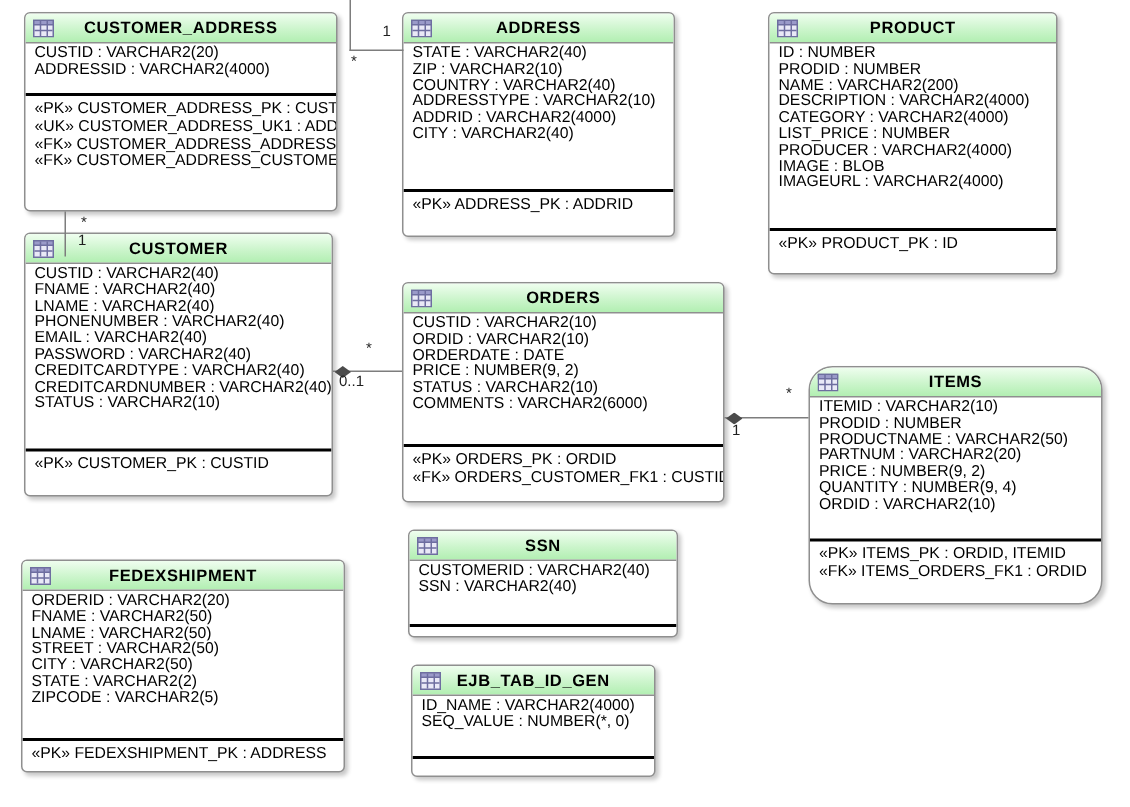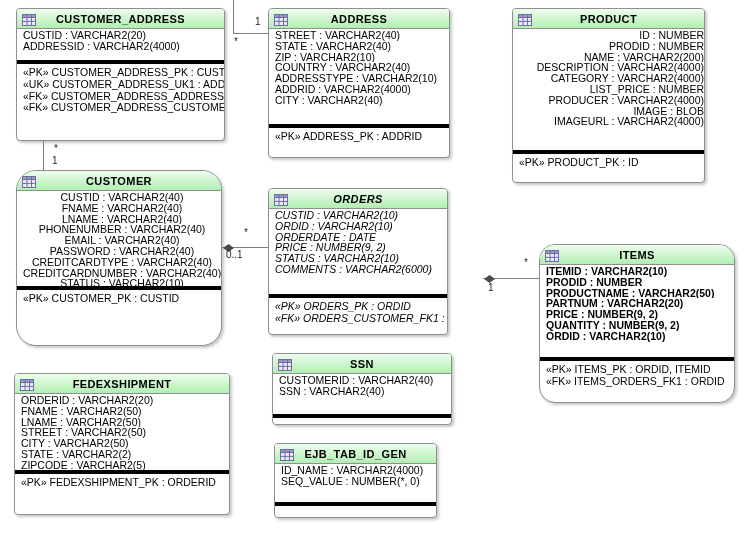--- a/index.html
+++ b/index.html
@@ -43,21 +43,21 @@
     font-size: 11px;
     font-weight: bold;
     letter-spacing: 0.4px;
     color: #000;
     white-space: nowrap;
     overflow: hidden;
     padding: 0 18px;
   }
   .e-attrs {
     flex: 0 0 auto;
-    border-bottom: 4px solid #000000;
+    border-bottom: 2px solid #000000;
     padding-top: 1px;
     overflow: hidden;
   }
   .e-keys {
     flex: 1 1 auto;
     padding-top: 3px;
     overflow: hidden;
   }
   .e-row {
     font-size: 10.5px;
@@ -114,81 +114,80 @@
     <div class="entity" style="left: 268px; top: 8px; width: 182px; height: 150px;">
       <div class="e-head">
         <div class="e-icon"><svg width="14" height="12" viewBox="0 0 14 12" xmlns="http://www.w3.org/2000/svg">
             <rect x="0.5" y="0.5" width="13" height="11" fill="#e9e9f7" stroke="#6e6ea0"></rect>
             <rect x="0.5" y="0.5" width="13" height="3" fill="#9a9ac9" stroke="#6e6ea0"></rect>
             <path d="M5 1 V11 M9.5 1 V11 M1 7.4 H13" stroke="#6e6ea0" fill="none"></path>
           </svg></div>
         <div class="e-title">ADDRESS</div>
       </div>
       <div class="e-attrs" style="height: 99px;">
-        <div class="e-row">STREET : VARCHAR2(40)</div>
         <div class="e-row">STATE : VARCHAR2(40)</div>
         <div class="e-row">ZIP : VARCHAR2(10)</div>
         <div class="e-row">COUNTRY : VARCHAR2(40)</div>
         <div class="e-row">ADDRESSTYPE : VARCHAR2(10)</div>
         <div class="e-row">ADDRID : VARCHAR2(4000)</div>
         <div class="e-row">CITY : VARCHAR2(40)</div>
       </div>
       <div class="e-keys">
         <div class="e-row">«PK» ADDRESS_PK : ADDRID</div>
       </div>
     </div>
     <div class="entity" style="left: 512px; top: 8px; width: 193px; height: 175px;">
       <div class="e-head">
         <div class="e-icon"><svg width="14" height="12" viewBox="0 0 14 12" xmlns="http://www.w3.org/2000/svg">
             <rect x="0.5" y="0.5" width="13" height="11" fill="#e9e9f7" stroke="#6e6ea0"></rect>
             <rect x="0.5" y="0.5" width="13" height="3" fill="#9a9ac9" stroke="#6e6ea0"></rect>
             <path d="M5 1 V11 M9.5 1 V11 M1 7.4 H13" stroke="#6e6ea0" fill="none"></path>
           </svg></div>
         <div class="e-title">PRODUCT</div>
       </div>
-      <div class="e-attrs" style="height: 125px; text-align: right;">
+      <div class="e-attrs" style="height: 125px;">
         <div class="e-row">ID : NUMBER</div>
         <div class="e-row">PRODID : NUMBER</div>
         <div class="e-row">NAME : VARCHAR2(200)</div>
         <div class="e-row">DESCRIPTION : VARCHAR2(4000)</div>
         <div class="e-row">CATEGORY : VARCHAR2(4000)</div>
         <div class="e-row">LIST_PRICE : NUMBER</div>
         <div class="e-row">PRODUCER : VARCHAR2(4000)</div>
         <div class="e-row">IMAGE : BLOB</div>
         <div class="e-row">IMAGEURL : VARCHAR2(4000)</div>
       </div>
       <div class="e-keys">
         <div class="e-row">«PK» PRODUCT_PK : ID</div>
       </div>
     </div>
-    <div class="entity" style="left: 16px; top: 170px; width: 206px; height: 176px; border-radius: 20px;">
+    <div class="entity" style="left: 16px; top: 155px; width: 206px; height: 176px;">
       <div class="e-head">
         <div class="e-icon"><svg width="14" height="12" viewBox="0 0 14 12" xmlns="http://www.w3.org/2000/svg">
             <rect x="0.5" y="0.5" width="13" height="11" fill="#e9e9f7" stroke="#6e6ea0"></rect>
             <rect x="0.5" y="0.5" width="13" height="3" fill="#9a9ac9" stroke="#6e6ea0"></rect>
             <path d="M5 1 V11 M9.5 1 V11 M1 7.4 H13" stroke="#6e6ea0" fill="none"></path>
           </svg></div>
         <div class="e-title">CUSTOMER</div>
       </div>
-      <div class="e-attrs" style="height: 99px; text-align: center;">
+      <div class="e-attrs" style="height: 125px;">
         <div class="e-row">CUSTID : VARCHAR2(40)</div>
         <div class="e-row">FNAME : VARCHAR2(40)</div>
         <div class="e-row">LNAME : VARCHAR2(40)</div>
         <div class="e-row">PHONENUMBER : VARCHAR2(40)</div>
         <div class="e-row">EMAIL : VARCHAR2(40)</div>
         <div class="e-row">PASSWORD : VARCHAR2(40)</div>
         <div class="e-row">CREDITCARDTYPE : VARCHAR2(40)</div>
         <div class="e-row">CREDITCARDNUMBER : VARCHAR2(40)</div>
         <div class="e-row">STATUS : VARCHAR2(10)</div>
       </div>
       <div class="e-keys">
         <div class="e-row">«PK» CUSTOMER_PK : CUSTID</div>
       </div>
     </div>
-    <div class="entity" style="left: 268px; top: 188px; width: 180px; height: 147px; font-style: italic;">
+    <div class="entity" style="left: 268px; top: 188px; width: 215px; height: 147px;">
       <div class="e-head">
         <div class="e-icon"><svg width="14" height="12" viewBox="0 0 14 12" xmlns="http://www.w3.org/2000/svg">
             <rect x="0.5" y="0.5" width="13" height="11" fill="#e9e9f7" stroke="#6e6ea0"></rect>
             <rect x="0.5" y="0.5" width="13" height="3" fill="#9a9ac9" stroke="#6e6ea0"></rect>
             <path d="M5 1 V11 M9.5 1 V11 M1 7.4 H13" stroke="#6e6ea0" fill="none"></path>
           </svg></div>
         <div class="e-title">ORDERS</div>
       </div>
       <div class="e-attrs" style="height: 89px;">
         <div class="e-row">CUSTID : VARCHAR2(10)</div>
@@ -205,27 +204,27 @@
     </div>
     <div class="entity" style="left: 539px; top: 244px; width: 196px; height: 159px; border-radius: 16px;">
       <div class="e-head">
         <div class="e-icon"><svg width="14" height="12" viewBox="0 0 14 12" xmlns="http://www.w3.org/2000/svg">
             <rect x="0.5" y="0.5" width="13" height="11" fill="#e9e9f7" stroke="#6e6ea0"></rect>
             <rect x="0.5" y="0.5" width="13" height="3" fill="#9a9ac9" stroke="#6e6ea0"></rect>
             <path d="M5 1 V11 M9.5 1 V11 M1 7.4 H13" stroke="#6e6ea0" fill="none"></path>
           </svg></div>
         <div class="e-title">ITEMS</div>
       </div>
-      <div class="e-attrs" style="height: 96px; font-weight: bold;">
+      <div class="e-attrs" style="height: 96px;">
         <div class="e-row">ITEMID : VARCHAR2(10)</div>
         <div class="e-row">PRODID : NUMBER</div>
         <div class="e-row">PRODUCTNAME : VARCHAR2(50)</div>
         <div class="e-row">PARTNUM : VARCHAR2(20)</div>
         <div class="e-row">PRICE : NUMBER(9, 2)</div>
-        <div class="e-row">QUANTITY : NUMBER(9, 2)</div>
+        <div class="e-row">QUANTITY : NUMBER(9, 4)</div>
         <div class="e-row">ORDID : VARCHAR2(10)</div>
       </div>
       <div class="e-keys">
         <div class="e-row">«PK» ITEMS_PK : ORDID, ITEMID</div>
         <div class="e-row">«FK» ITEMS_ORDERS_FK1 : ORDID</div>
       </div>
     </div>
     <div class="entity" style="left: 272px; top: 353px; width: 180px; height: 72px;">
       <div class="e-head">
         <div class="e-icon"><svg width="14" height="12" viewBox="0 0 14 12" xmlns="http://www.w3.org/2000/svg">
@@ -243,31 +242,31 @@
     </div>
     <div class="entity" style="left: 14px; top: 373px; width: 216px; height: 142px;">
       <div class="e-head">
         <div class="e-icon"><svg width="14" height="12" viewBox="0 0 14 12" xmlns="http://www.w3.org/2000/svg">
             <rect x="0.5" y="0.5" width="13" height="11" fill="#e9e9f7" stroke="#6e6ea0"></rect>
             <rect x="0.5" y="0.5" width="13" height="3" fill="#9a9ac9" stroke="#6e6ea0"></rect>
             <path d="M5 1 V11 M9.5 1 V11 M1 7.4 H13" stroke="#6e6ea0" fill="none"></path>
           </svg></div>
         <div class="e-title">FEDEXSHIPMENT</div>
       </div>
-      <div class="e-attrs" style="height: 80px;">
+      <div class="e-attrs" style="height: 100px;">
         <div class="e-row">ORDERID : VARCHAR2(20)</div>
         <div class="e-row">FNAME : VARCHAR2(50)</div>
         <div class="e-row">LNAME : VARCHAR2(50)</div>
         <div class="e-row">STREET : VARCHAR2(50)</div>
         <div class="e-row">CITY : VARCHAR2(50)</div>
         <div class="e-row">STATE : VARCHAR2(2)</div>
         <div class="e-row">ZIPCODE : VARCHAR2(5)</div>
       </div>
       <div class="e-keys">
-        <div class="e-row">«PK» FEDEXSHIPMENT_PK : ORDERID</div>
+        <div class="e-row">«PK» FEDEXSHIPMENT_PK : ADDRESS</div>
       </div>
     </div>
     <div class="entity" style="left: 274px; top: 443px; width: 163px; height: 75px;">
       <div class="e-head">
         <div class="e-icon"><svg width="14" height="12" viewBox="0 0 14 12" xmlns="http://www.w3.org/2000/svg">
             <rect x="0.5" y="0.5" width="13" height="11" fill="#e9e9f7" stroke="#6e6ea0"></rect>
             <rect x="0.5" y="0.5" width="13" height="3" fill="#9a9ac9" stroke="#6e6ea0"></rect>
             <path d="M5 1 V11 M9.5 1 V11 M1 7.4 H13" stroke="#6e6ea0" fill="none"></path>
           </svg></div>
         <div class="e-title">EJB_TAB_ID_GEN</div>

